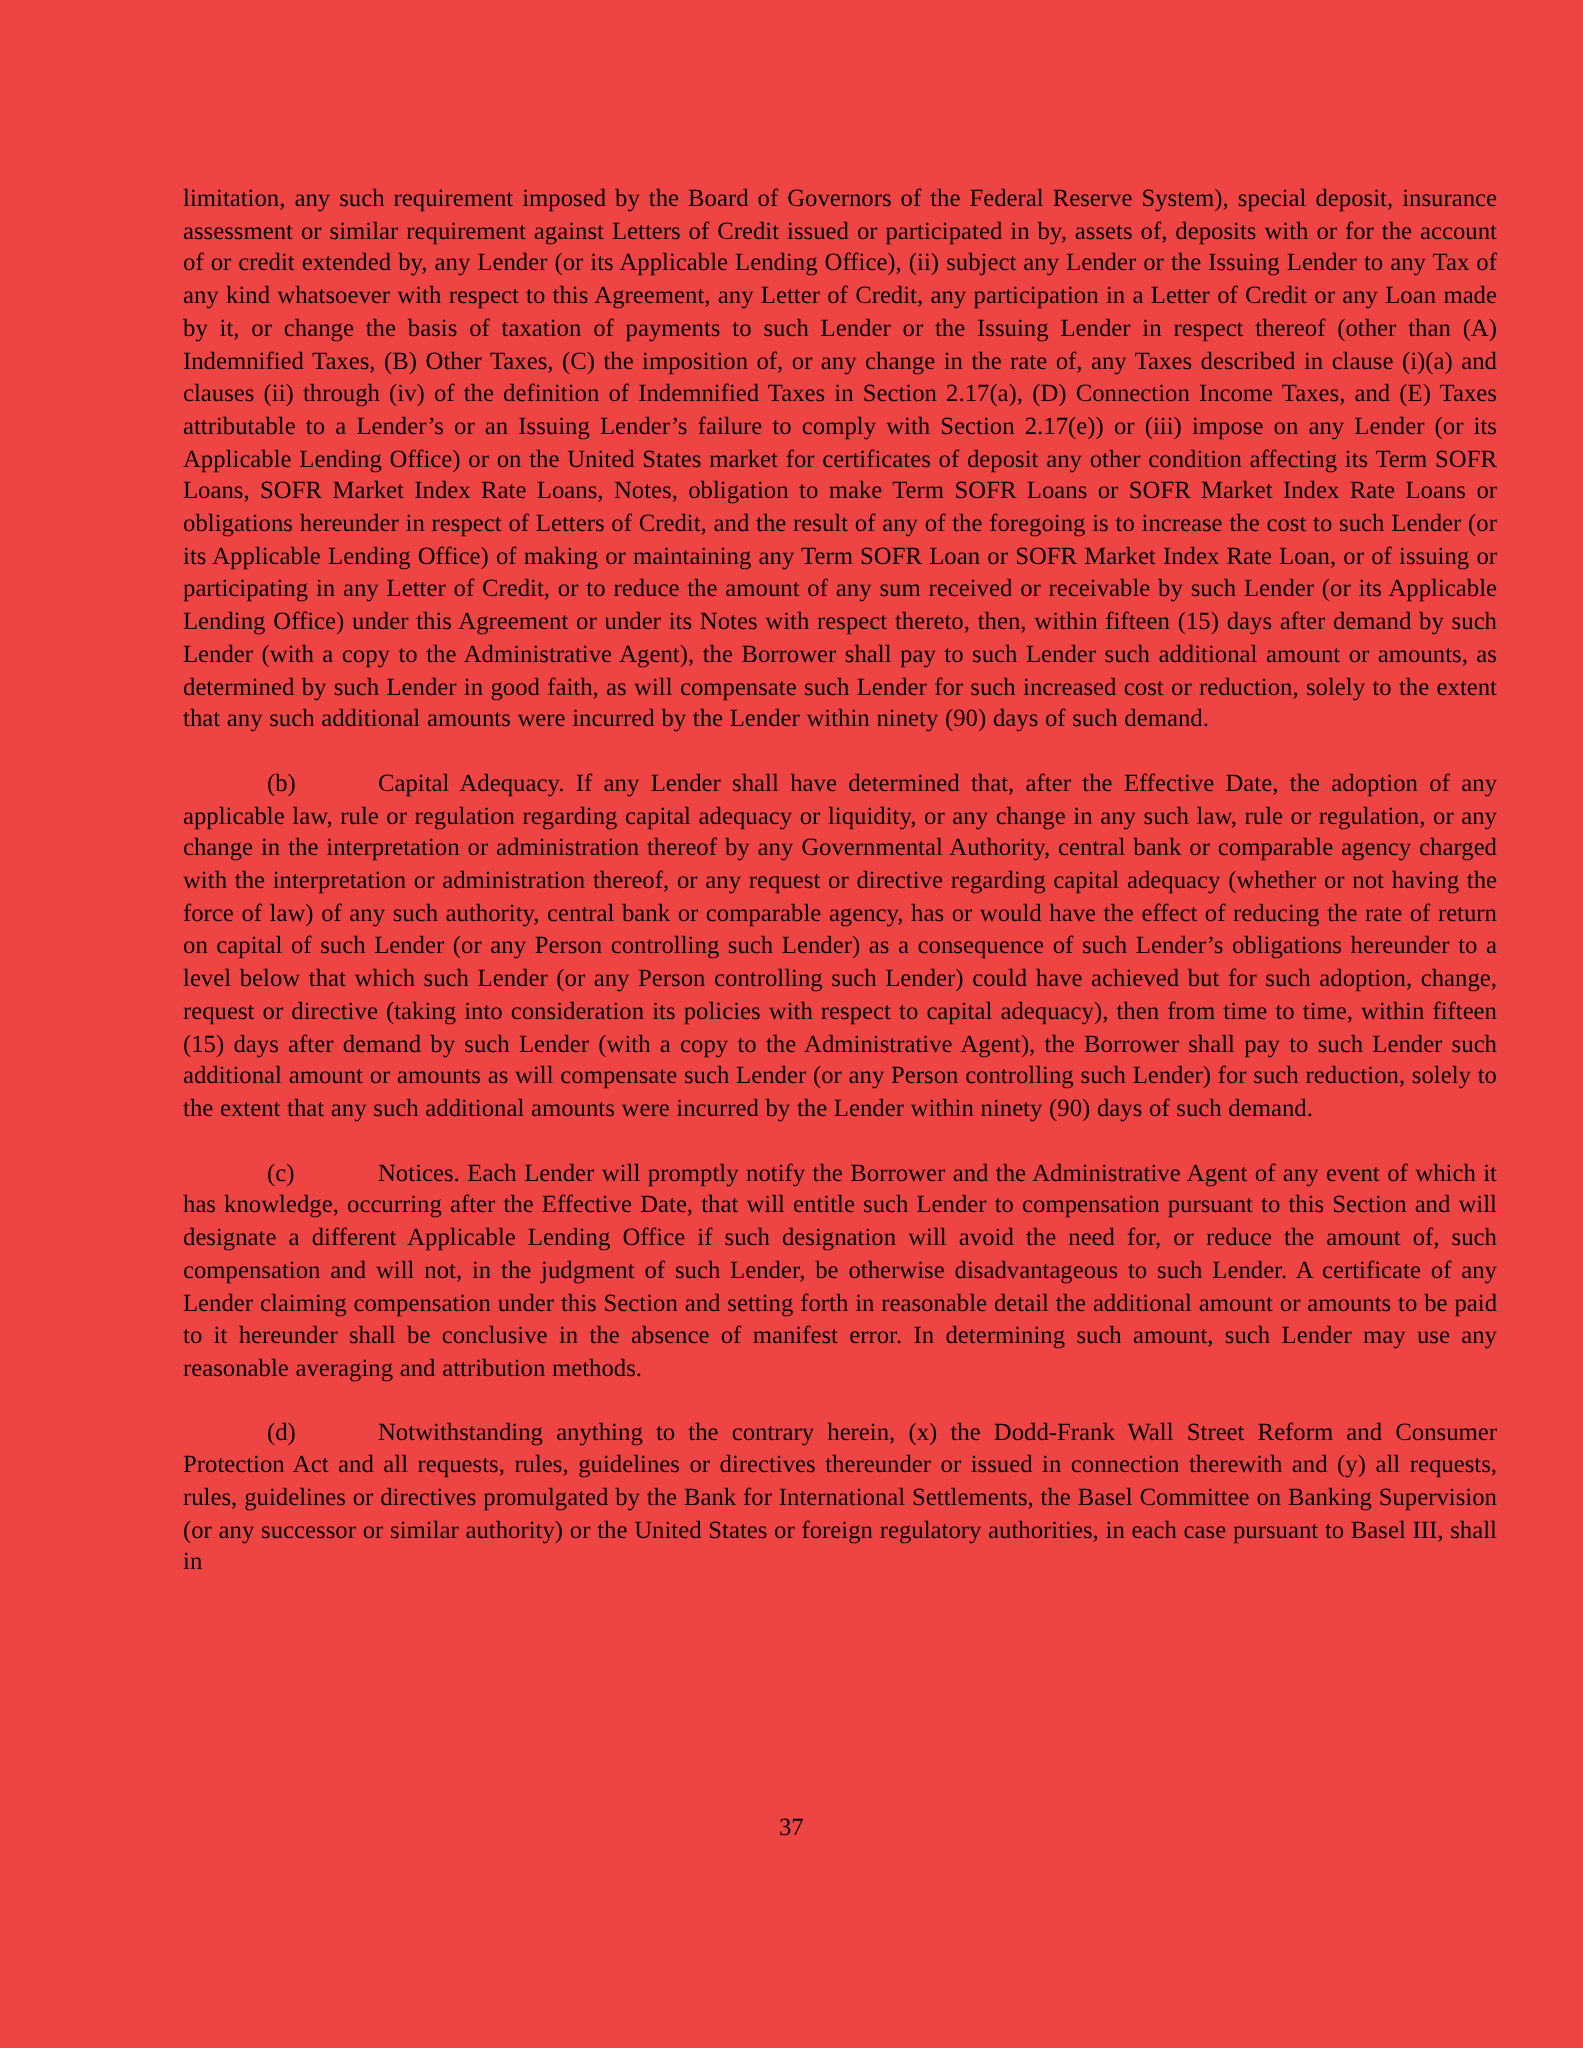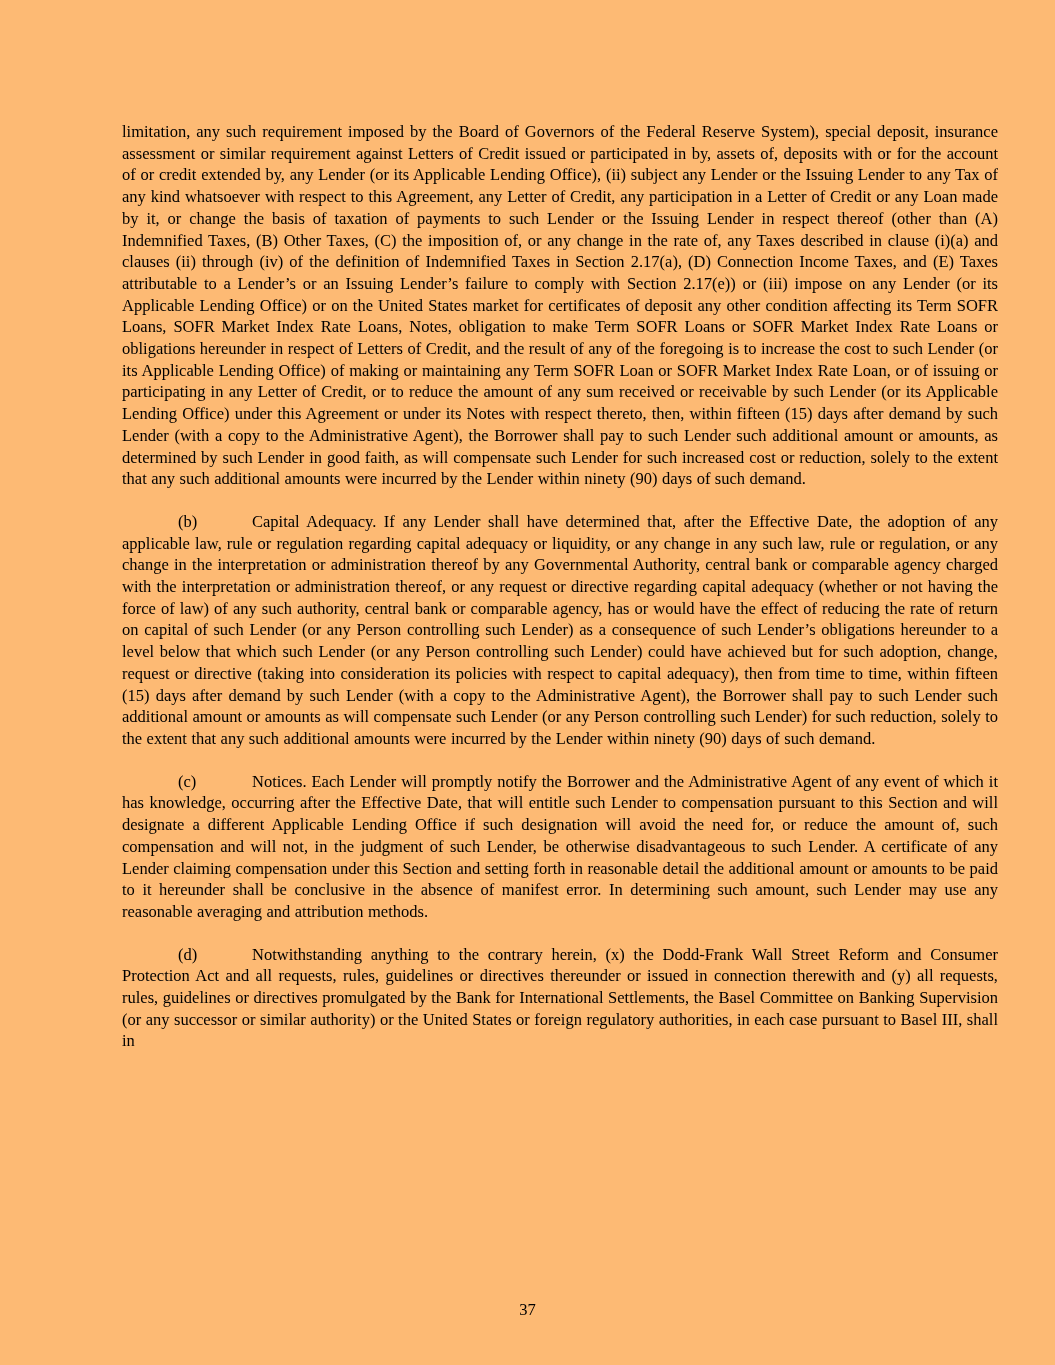--- a/index.html
+++ b/index.html
@@ -9,39 +9,39 @@
     height: 1365px;
     position: relative;
     overflow: hidden;
     font-family: "Liberation Serif", "DejaVu Serif", serif;
     color: #000000;
   }
   .page {
     position: absolute;
     inset: 0;
     padding: 121px 57px 0 122px;
-    background: #fdba74;
+    background: #ef4444;
   }
   .para {
     font-size: 16.5px;
     line-height: 21.7px;
     text-align: justify;
     margin-bottom: 21px;
     word-spacing: 0.02em;
   }
   .label {
     display: inline-block;
     margin-left: 56px;
     width: 74px;
   }
   .heading {
   }
   .footer {
     position: absolute;
-    top: 1299px;
+    top: 1207px;
     left: 0;
     width: 100%;
     text-align: center;
     font-size: 16.5px;
     line-height: 21.7px;
   }
 </style>
 </head>
 <body>
 

